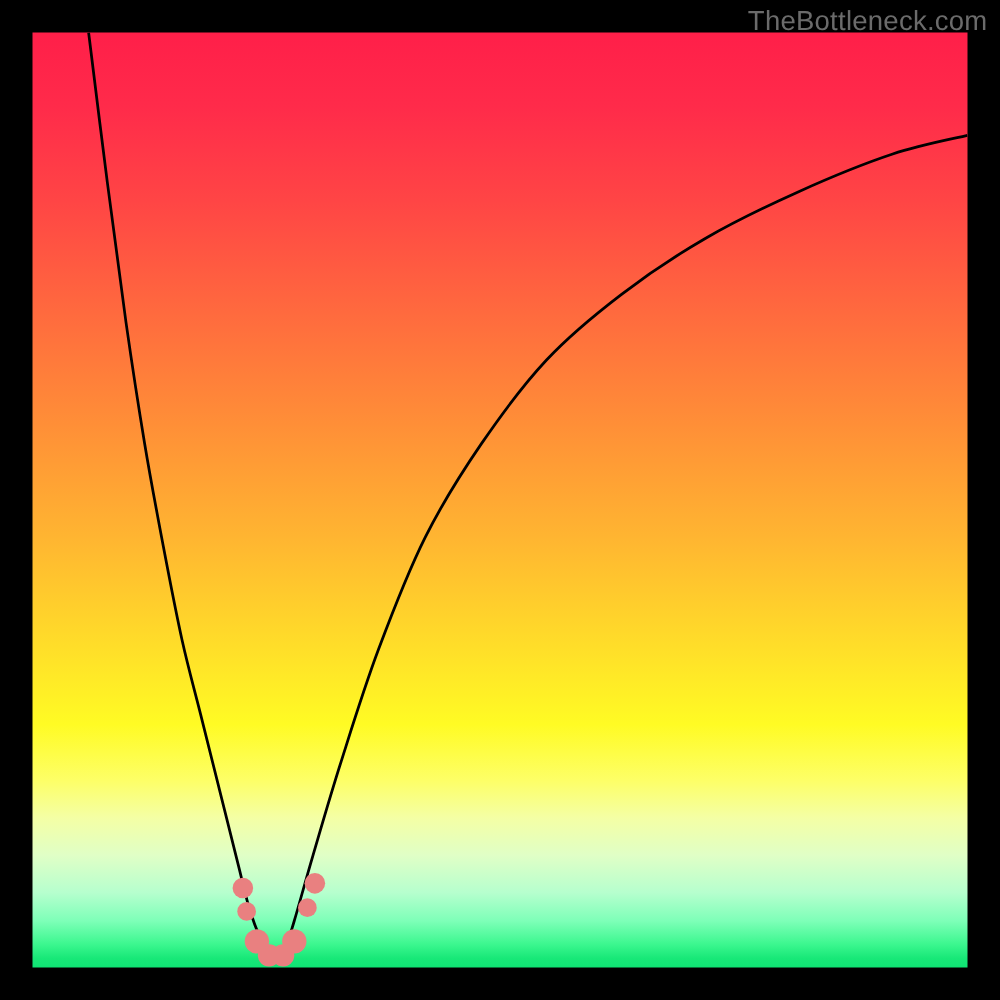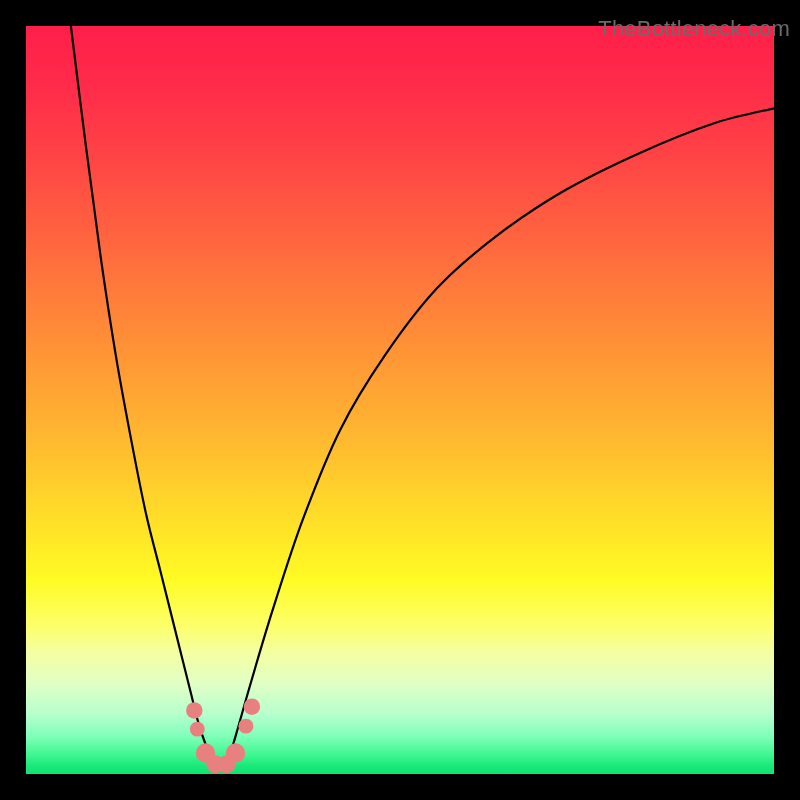--- a/index.html
+++ b/index.html
@@ -31,21 +31,21 @@
       #e0ffc6 88%,
       #b6ffce 92%,
       #7effb8 95%,
       #3cf78f 97.5%,
       #18e878 99%,
       #0fe474 100%
     );
   }
   .watermark {
     position: absolute;
-    top: 16px;
+    top: 4px;
     right: 10px;
     color: #6b6b6b;
     font-size: 22px;
     font-weight: 500;
     letter-spacing: 0.2px;
   }
   svg.curve {
     position: absolute;
     left: 0;
     top: 0;

